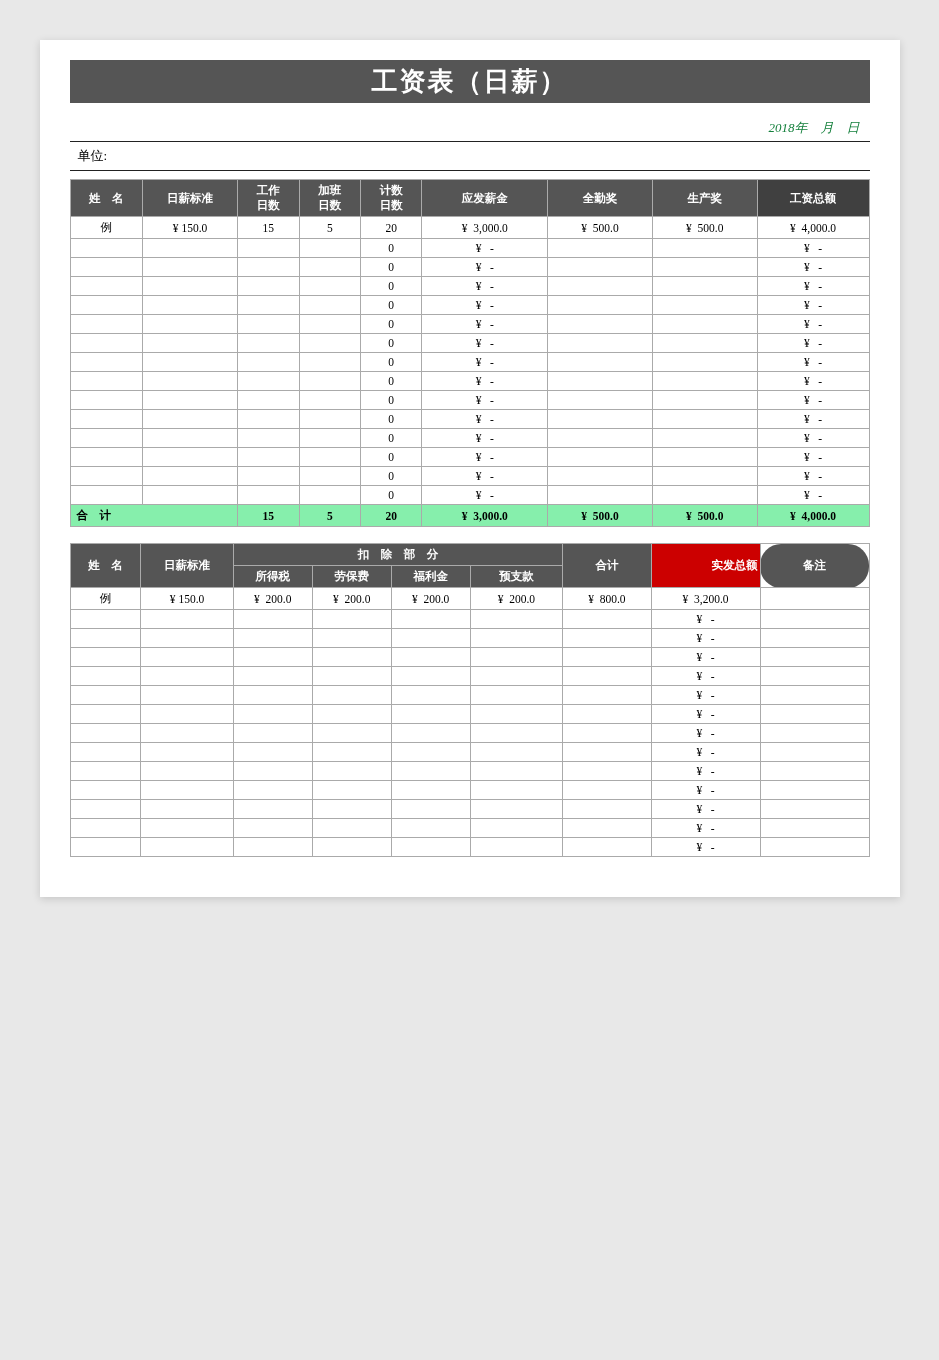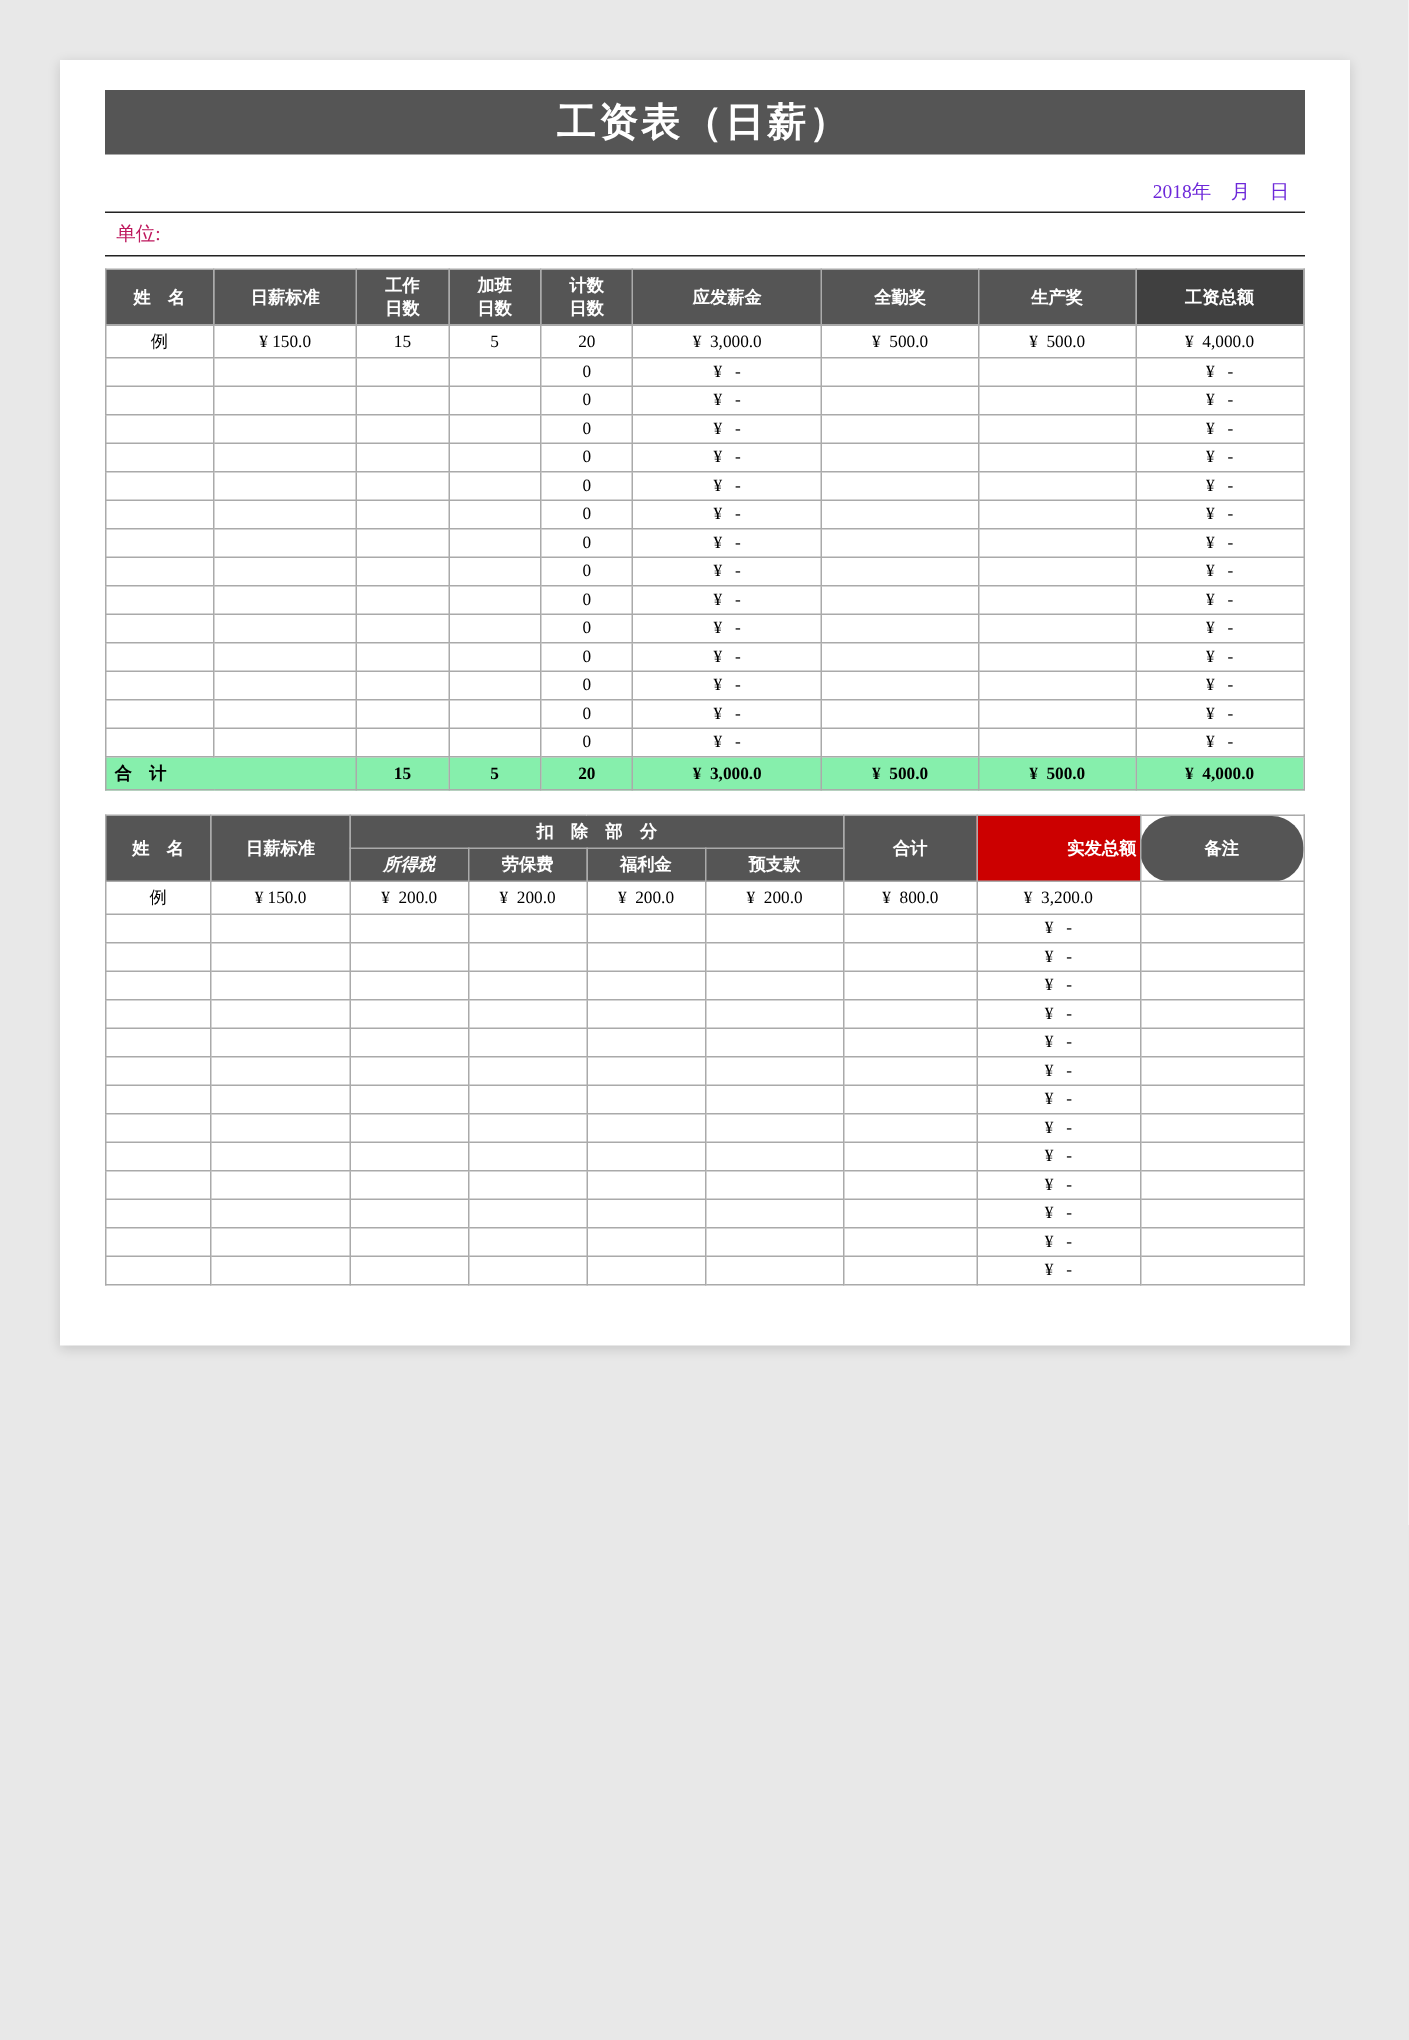--- a/index.html
+++ b/index.html
@@ -24,29 +24,30 @@
       font-size: 26px;
       font-weight: bold;
       padding: 4px 0;
       margin-bottom: 12px;
       letter-spacing: 2px;
     }
     .date-row {
       text-align: right;
       padding: 4px 10px 4px 0;
       font-size: 13px;
-      color: #6d28d9;
+      color: #15803d;
+      font-style: italic;
     }
     .unit-row {
       display: flex;
       border-top: 1.5px solid #222;
       border-bottom: 1.5px solid #222;
       padding: 5px 8px;
       font-size: 13px;
-      color: #be185d;
+      color: #000000;
       margin-bottom: 8px;
       align-items: center;
     }
     .unit-label { flex: 1; }
     .dept-label { flex: 1; }
 
     
     table {
       width: 100%;
       border-collapse: collapse;
@@ -87,21 +88,21 @@
     .col-total { width: 80px; }
     .subtotal-row td {
       background: #86efac;
       font-weight: bold;
     }
     .text-left { text-align: left; padding-left: 6px; }
 
     
     .col2-name { width: 52px; }
     .col2-daily { width: 68px; }
-    .col2-tax { width: 58px; font-style: italic; }
+    .col2-tax { width: 58px; }
     .col2-labor { width: 58px; }
     .col2-welfare { width: 58px; }
     .col2-advance { width: 68px; }
     .col2-subtot { width: 65px; }
     .col2-actual { width: 80px; }
     .col2-note { width: 80px; border-radius: 21px; }
   </style>
 </head>
 <body>
 

